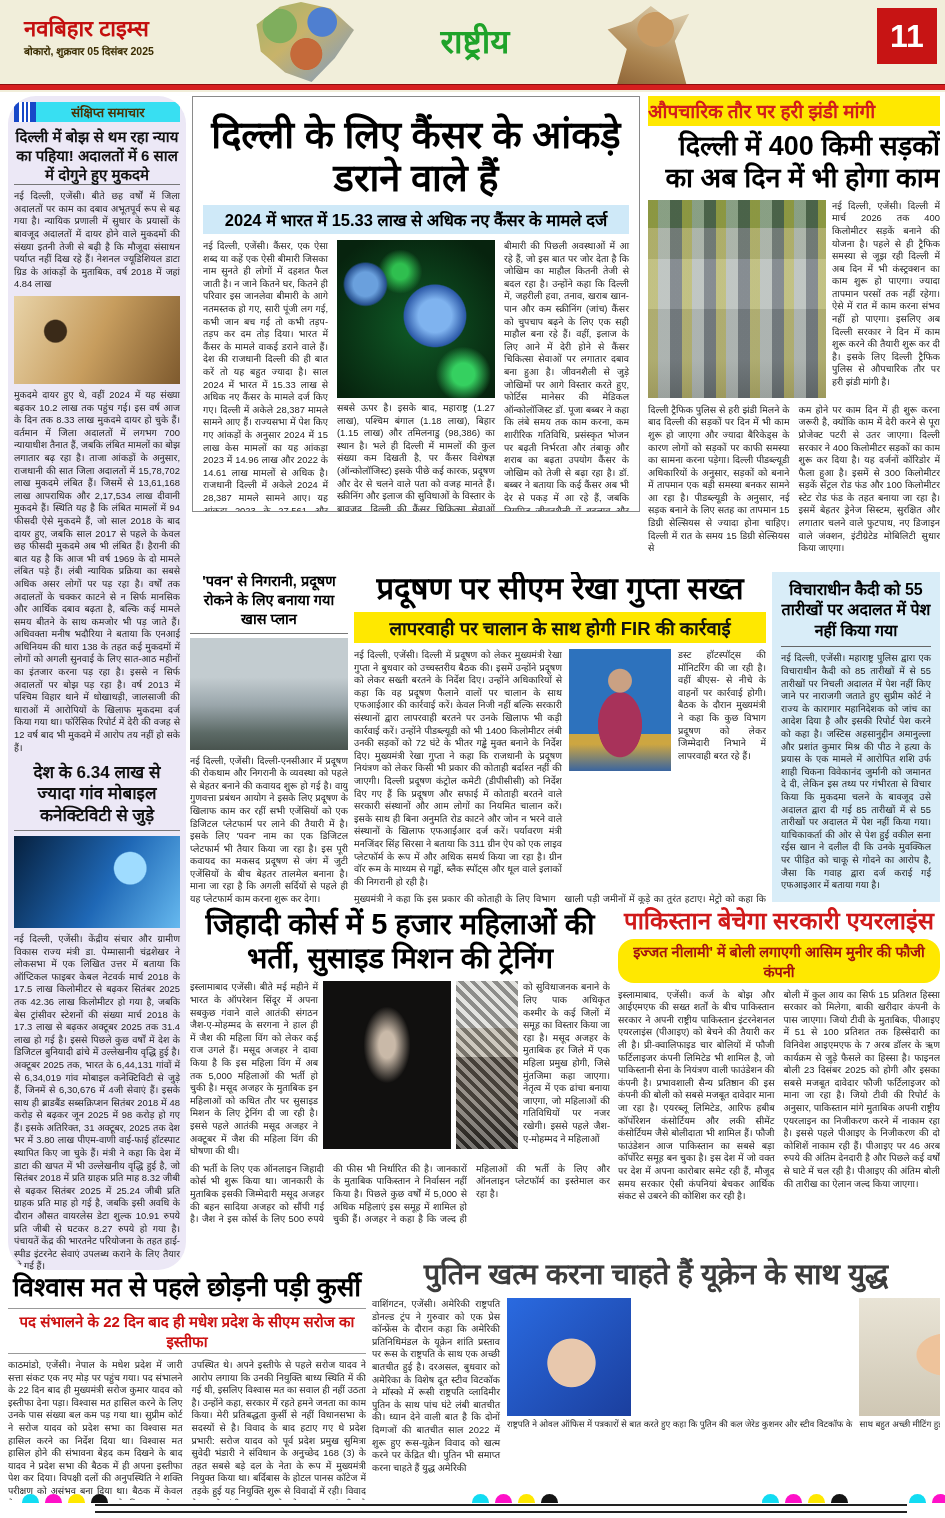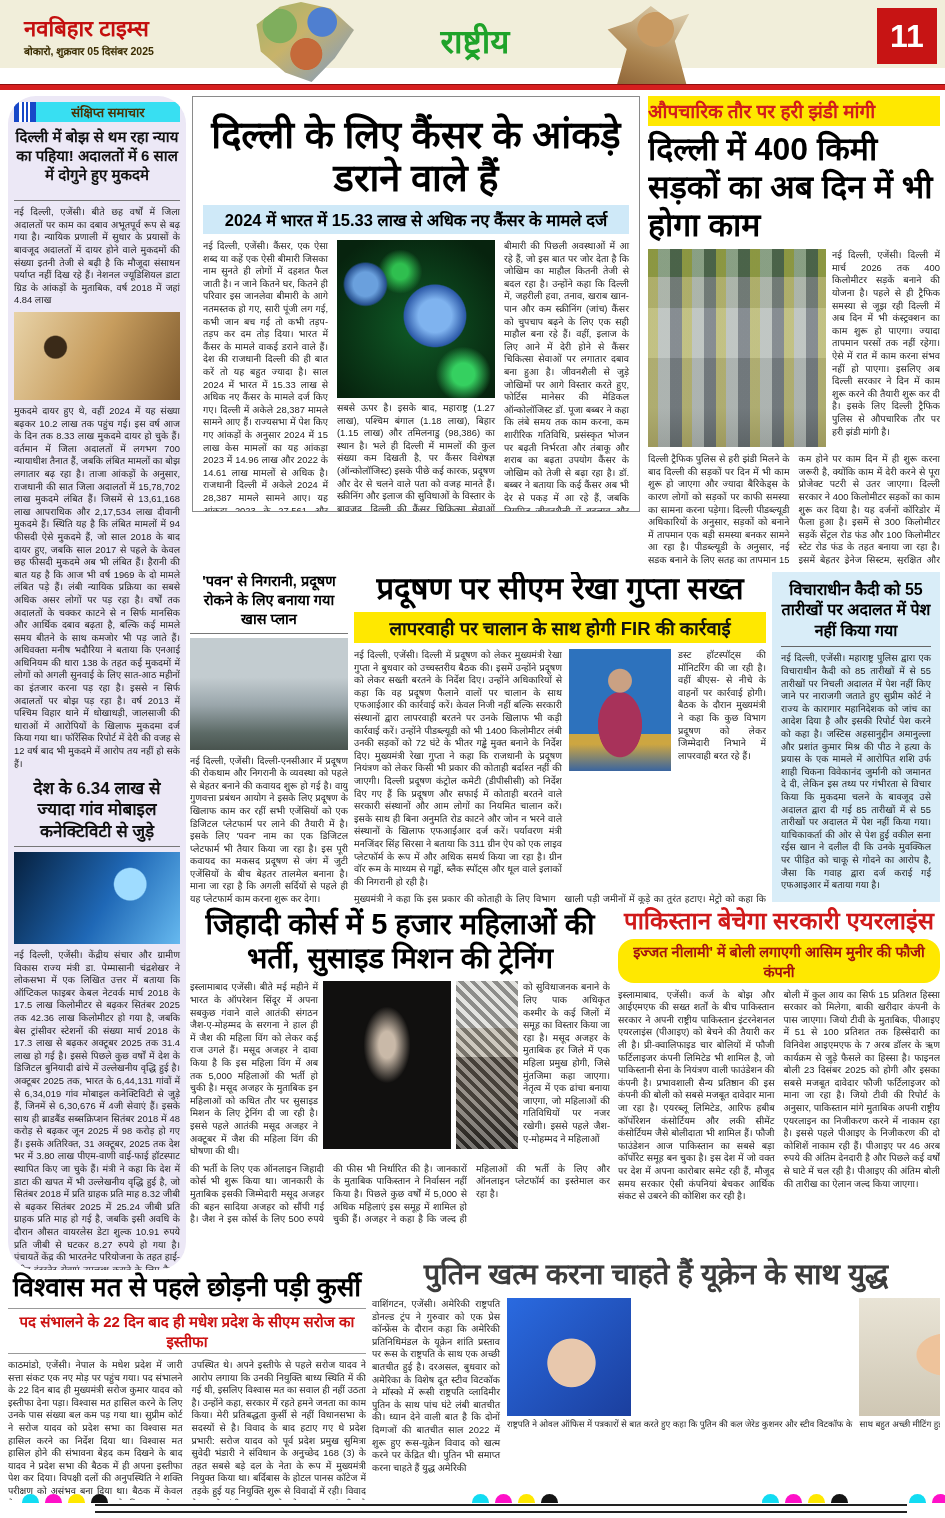--- a/index.html
+++ b/index.html
@@ -1,19 +1,19 @@
 <!DOCTYPE html>
 <html><head>
 <meta charset="utf-8">
 <style>
   html,body{margin:0;padding:0;background:#e8e8e8;}
   .sheet{position:relative;width:945px;height:1518px;background:#ffffff;margin:0 auto;
          font-family:"Liberation Sans","DejaVu Sans",sans-serif;overflow:hidden;}
   
-  .header{position:absolute;left:0;top:0;width:945px;height:68px;background:#f1eeda;}
+  .header{position:absolute;left:0;top:0;width:945px;height:92px;background:#f1eeda;}
   .masthead{position:absolute;left:24px;top:12px;font-size:22px;font-weight:bold;color:#c40f0f;}
   .dateline{position:absolute;left:24px;top:44px;font-size:10.5px;color:#3a2c00;font-weight:bold;}
   .collage{position:absolute;left:248px;top:2px;width:106px;height:80px;
            background:radial-gradient(circle at 30% 30%,#7fae5d 0 18%,transparent 19%),
                       radial-gradient(circle at 70% 25%,#4f7fd0 0 15%,transparent 16%),
                       radial-gradient(circle at 55% 65%,#c56a3a 0 20%,transparent 21%),
                       linear-gradient(140deg,#9db36a,#c8b36a 45%,#7a99c9);
            clip-path:polygon(50% 0,78% 8%,100% 35%,82% 70%,60% 100%,35% 88%,12% 62%,8% 28%,30% 6%);}
   .section-title{position:absolute;left:380px;top:18px;width:190px;text-align:center;
                  font-size:33px;font-weight:bold;color:#1fa32a;}
@@ -29,21 +29,21 @@
   .photo{background:#999;}
   .caption{font-size:8.6px;line-height:1.3;color:#222;text-align:justify;}
   article{position:absolute;overflow:hidden;}
   
   .sidebar{left:8px;top:96px;width:178px;height:1174px;background:#ece8f6;padding:6px;box-sizing:border-box;border-radius:28px;}
   .briefs-badge{display:flex;align-items:stretch;height:20px;margin-bottom:6px;}
   .briefs-icon{width:22px;background:#1848c8 linear-gradient(90deg,transparent 25%,#fff 25% 35%,transparent 35% 45%,#fff 45% 55%,transparent 55% 65%,#fff 65% 75%,transparent 75%);} 
   .briefs-label{flex:1;background:#38dff2;color:#4a3205;font-size:13px;font-weight:bold;
                 display:flex;align-items:center;justify-content:center;}
   .sb-h1{font-size:15px;font-weight:bold;text-align:center;line-height:1.25;margin:4px 0 5px;
-         padding-bottom:16px;border-bottom:1px solid #777;color:#111;}
+         padding-bottom:0;border-bottom:1px solid #777;color:#111;}
   .sb-h2{font-size:17px;font-weight:bold;text-align:center;line-height:1.25;margin:8px 0 5px;
          padding-bottom:4px;border-bottom:1px solid #777;color:#111;}
   .justice-photo{width:100%;height:88px;margin:5px 0;
       background:radial-gradient(circle at 25% 40%,#3a2a18 0 8%,transparent 9%),
                  linear-gradient(115deg,#e8d3a8,#c79d5e 50%,#7e5a2e);}
   .connect-photo{width:100%;height:92px;margin:5px 0;
       background:radial-gradient(circle at 70% 35%,#9fdcff 0 12%,transparent 13%),
                  linear-gradient(120deg,#06203e,#1f68b6 55%,#66b9ef);}
   
   .cancer{left:192px;top:96px;width:448px;height:416px;border:1px solid #8a8a8a;background:#fff;
@@ -56,21 +56,21 @@
   .cancer-mid{width:158px;flex:none;}
   .cancer-photo{width:158px;height:158px;margin-bottom:4px;
       background:radial-gradient(circle at 62% 48%,#7fb3ef 0 13%,#2c59a8 24%,rgba(0,0,0,0) 25%),
                  radial-gradient(circle at 18% 28%,#6aa0dd 0 7%,#27508f 12%,rgba(0,0,0,0) 13%),
                  radial-gradient(circle at 40% 20%,#2fbf4f 0 5%,rgba(0,0,0,0) 14%),
                  radial-gradient(circle at 80% 85%,#35d060 0 6%,rgba(0,0,0,0) 15%),
                  radial-gradient(circle at 50% 55%,#0f5a26,#07230e 85%);}
   
   .roads{left:648px;top:96px;width:292px;height:468px;}
   .kicker{background:#ffe800;color:#d21c1c;font-weight:bold;font-size:19px;padding:2px 0;}
-  .roads-head{font-size:32px;font-weight:bold;text-align:left;line-height:1.18;margin:5px 0;color:#000;}
+  .roads-head{font-size:27px;font-weight:bold;text-align:right;line-height:1.18;margin:5px 0;color:#000;}
   .roads-top{display:flex;gap:6px;}
   .traffic-photo{width:178px;height:198px;flex:none;
       background:linear-gradient(180deg,#5e7d57 0 14%,#8e9a8c 14% 30%,#aab2ae 30% 55%,#8f9894 55% 80%,#767f7a 100%),
                  repeating-linear-gradient(90deg,rgba(230,200,40,.35) 0 10px,rgba(240,240,240,.3) 10px 22px,rgba(40,40,60,.3) 22px 34px);
       background-blend-mode:overlay;}
   .roads-intro{flex:1;}
   .roads-cols{display:flex;gap:9px;margin-top:6px;}
   .roads-cols .c{flex:1;}
   
   .pawan{left:190px;top:572px;width:158px;height:332px;}

